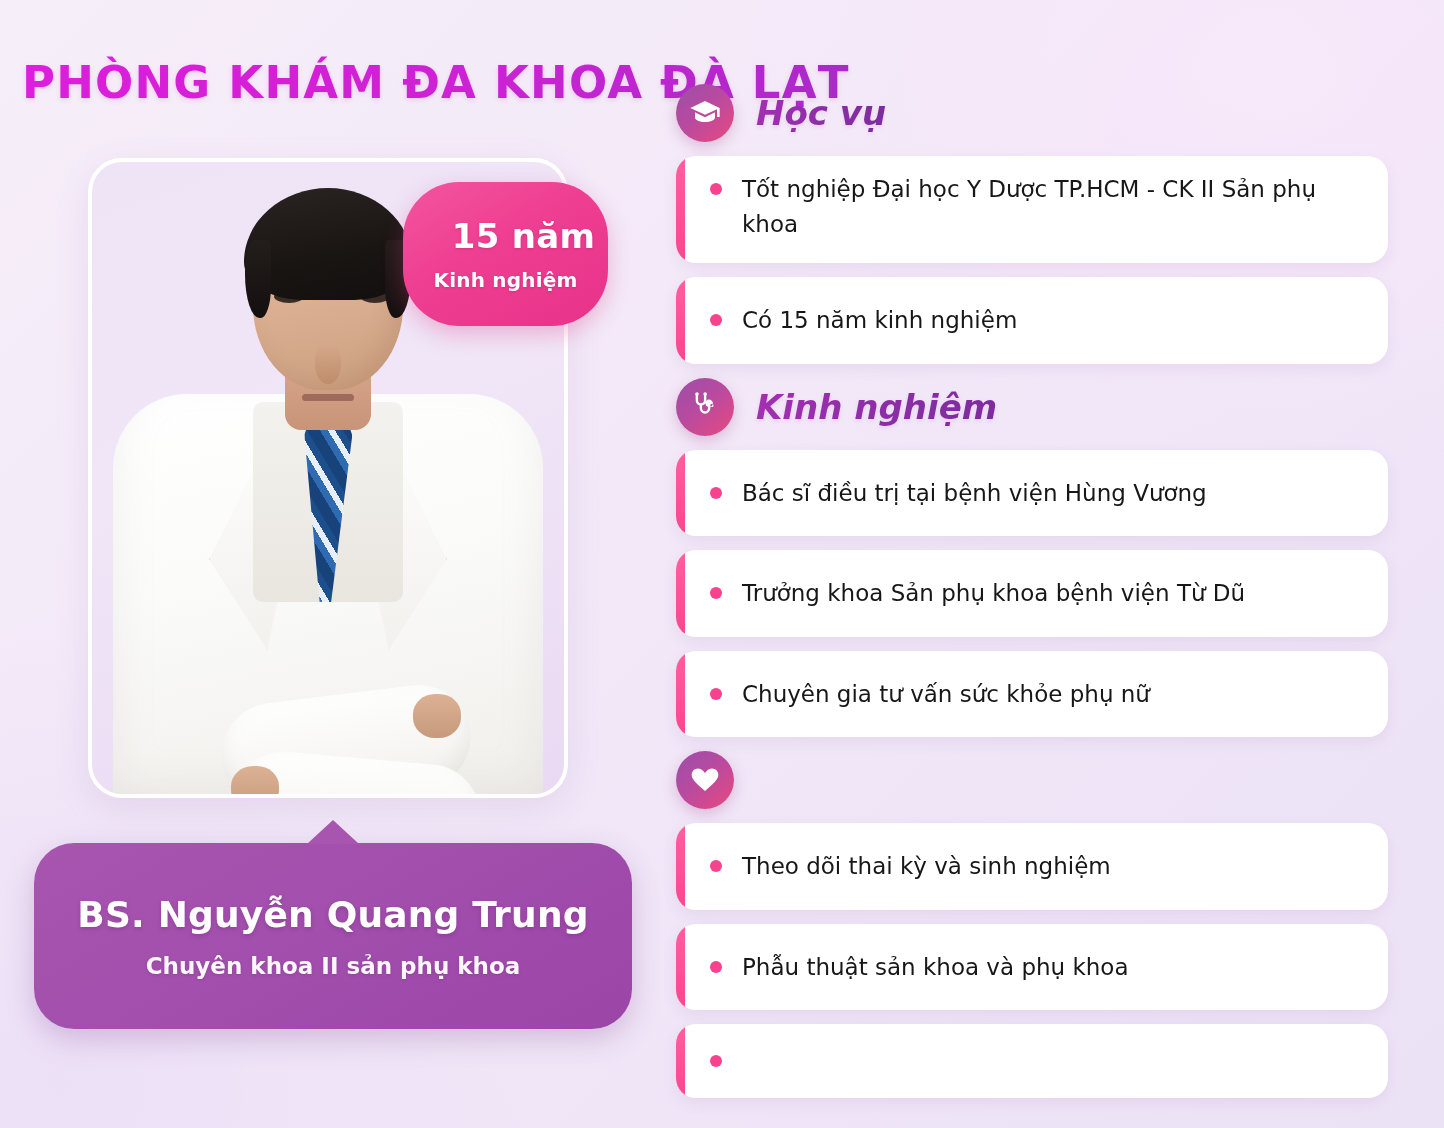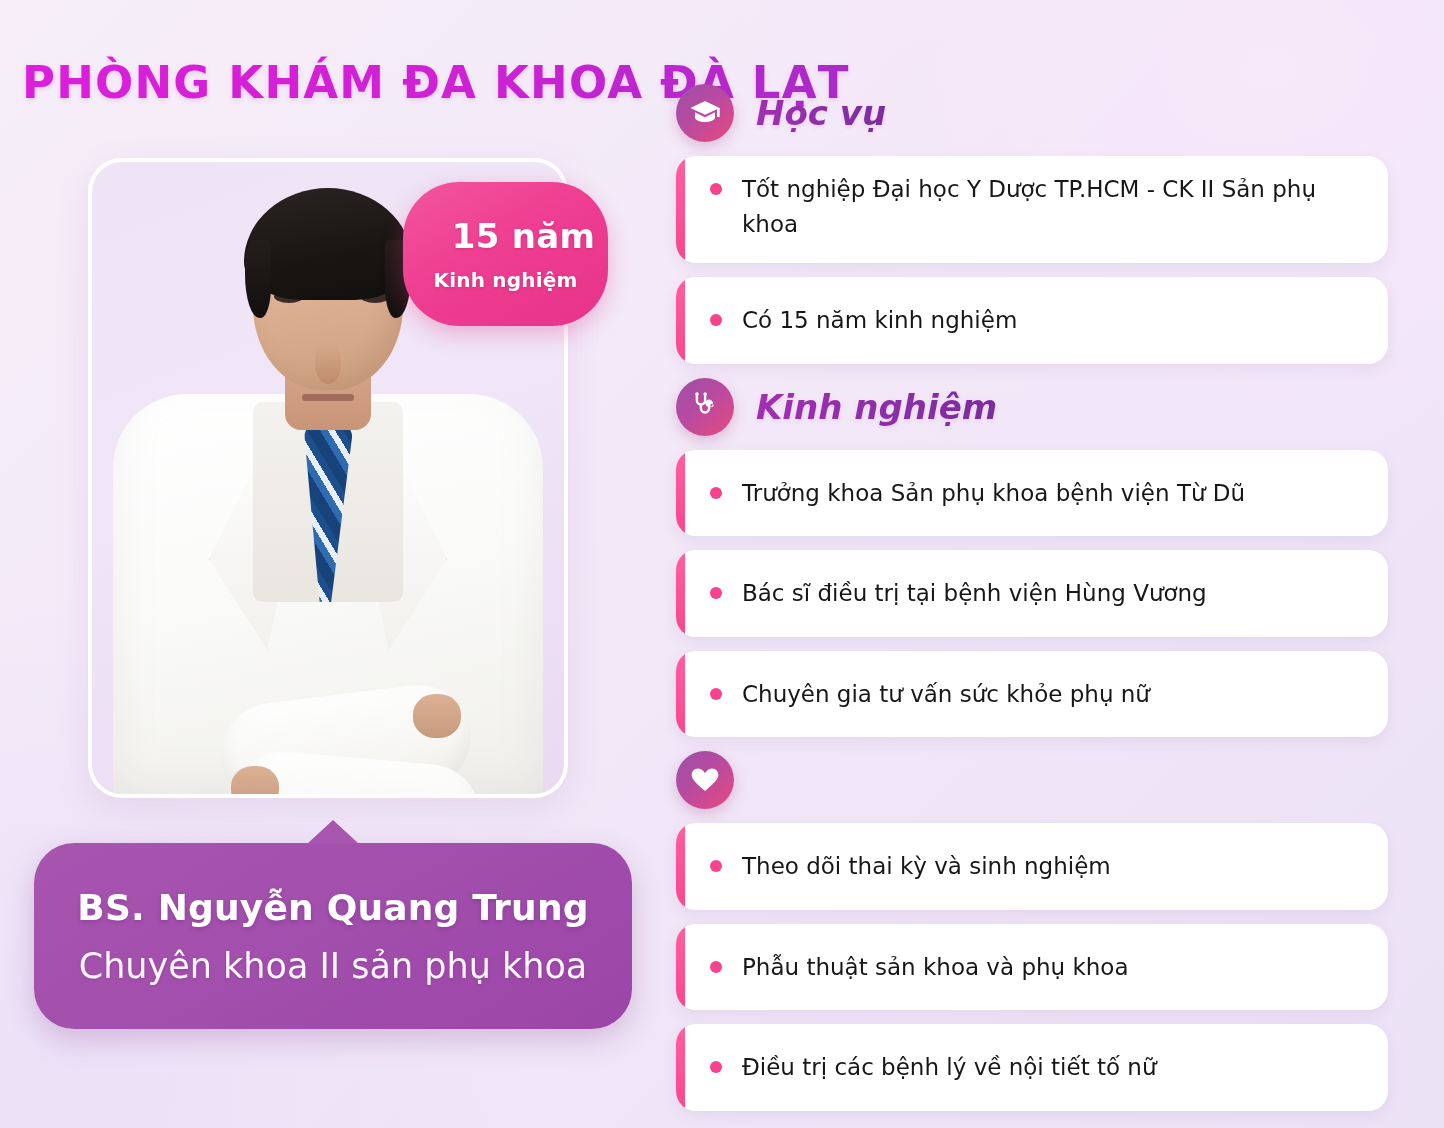--- a/index.html
+++ b/index.html
@@ -198,21 +198,21 @@
     border-left: 26px solid transparent;
     border-right: 26px solid transparent;
     border-bottom: 24px solid #a855b0;
   }
   #doctor-name {
     color: #fff; font-size: 36px; font-weight: 800; letter-spacing: .2px;
     font-family: "DejaVu Sans", sans-serif;
     text-shadow: 0 2px 4px rgba(90,30,100,.28);
   }
   #doctor-specialty {
-    color: #fdf6fd; font-size: 35px; font-weight: 400;
+    color: #fdf6fd; font-size: 23px; font-weight: 700;
     font-family: "DejaVu Sans", sans-serif;
     text-shadow: 0 1px 3px rgba(90,30,100,.22);
   }
 
   
   #right-col {
     position: absolute;
     left: 676px;
     top: 74px;
     width: 712px;
@@ -360,25 +360,25 @@
             <path d="M5 2v5a4 4 0 0 0 3 3.87V13a4 4 0 0 0 8 0v-1.1a2.8 2.8 0 1 0-1.8-.02V13a2.2 2.2 0 0 1-4.4 0v-2.13A4 4 0 0 0 13 7V2h-1.8v5a2.2 2.2 0 0 1-4.4 0V2H5zm12.2 7.6a1.2 1.2 0 1 1 0 2.4 1.2 1.2 0 0 1 0-2.4z"></path>
             <circle cx="6" cy="2.2" r="1.3"></circle>
               <circle cx="12.1" cy="2.2" r="1.3"></circle>
           </svg>
         </span>
         <span class="sec-title">Kinh nghiệm</span>
       </div>
       <div class="card-list">
         <div class="item-card">
           <span class="bullet"></span>
+          <span class="item-text">Bác sĩ điều trị tại bệnh viện Hùng Vương</span>
+        </div>
+        <div class="item-card">
+          <span class="bullet"></span>
           <span class="item-text">Trưởng khoa Sản phụ khoa bệnh viện Từ Dũ</span>
-        </div>
-        <div class="item-card">
-          <span class="bullet"></span>
-          <span class="item-text">Bác sĩ điều trị tại bệnh viện Hùng Vương</span>
         </div>
         <div class="item-card">
           <span class="bullet"></span>
           <span class="item-text">Chuyên gia tư vấn sức khỏe phụ nữ</span>
         </div>
       </div>
     </div>
 
     <div class="section">
       <div class="section-head">
@@ -392,19 +392,18 @@
         <div class="item-card">
           <span class="bullet"></span>
           <span class="item-text">Theo dõi thai kỳ và sinh nghiệm</span>
         </div>
         <div class="item-card">
           <span class="bullet"></span>
           <span class="item-text">Phẫu thuật sản khoa và phụ khoa</span>
         </div>
         <div class="item-card">
           <span class="bullet"></span>
-          <span class="item-text">Điều trị các bệnh lý về nội tiết tố nữ</span>
         </div>
       </div>
     </div>
 
   </div>
 </div>
 
 </body></html>

